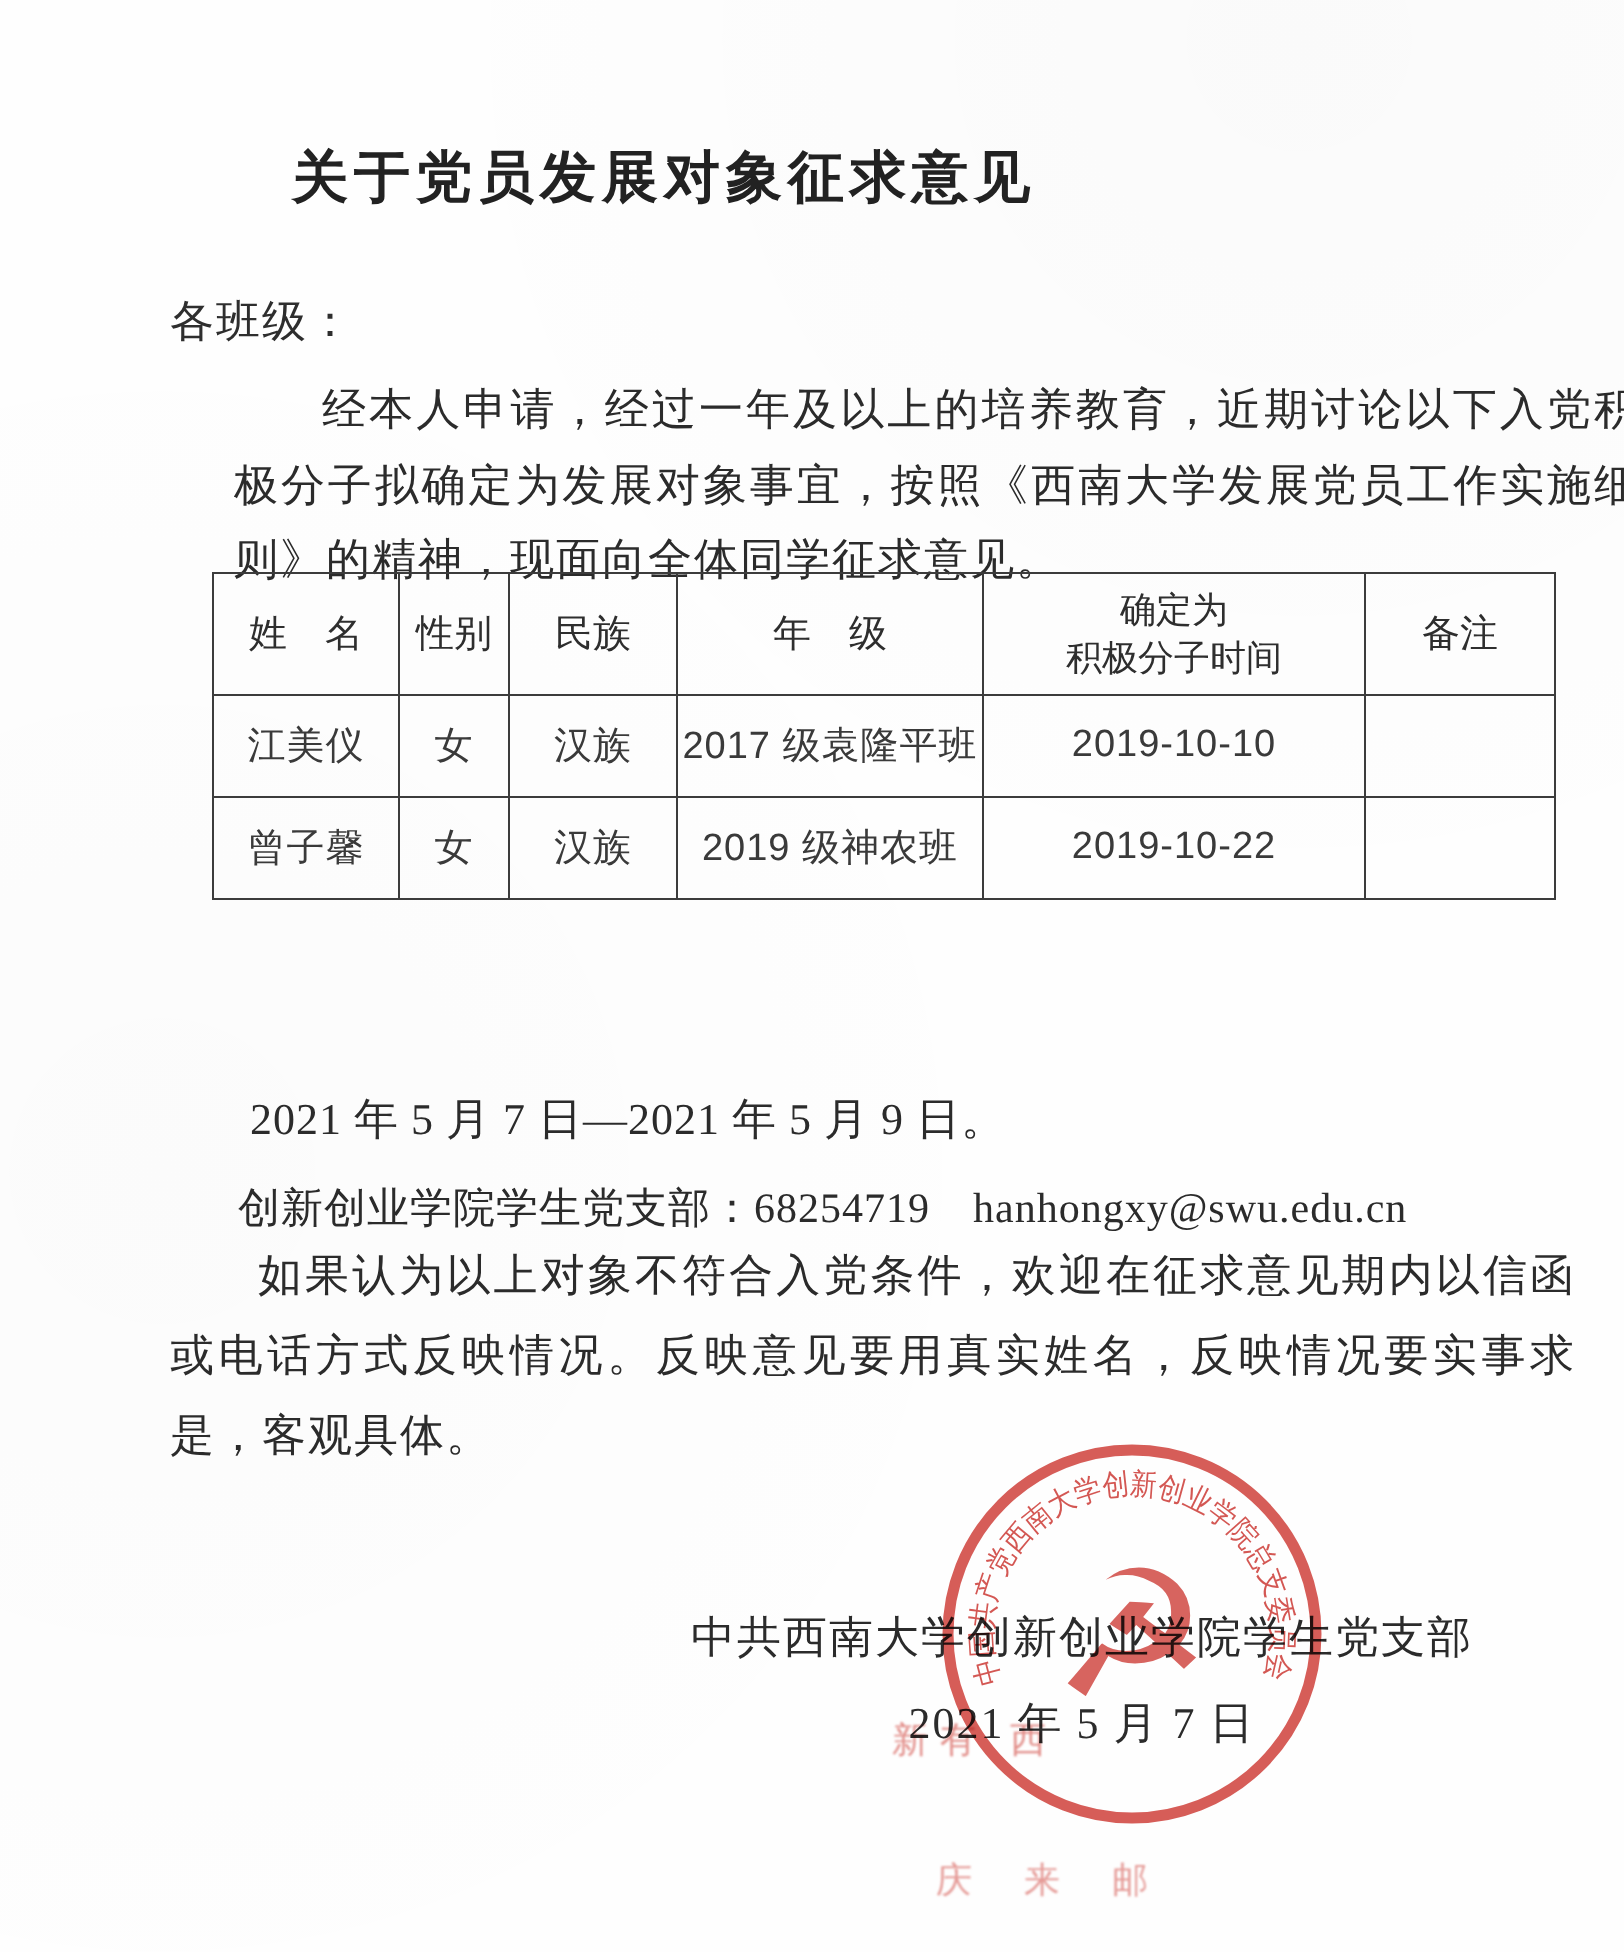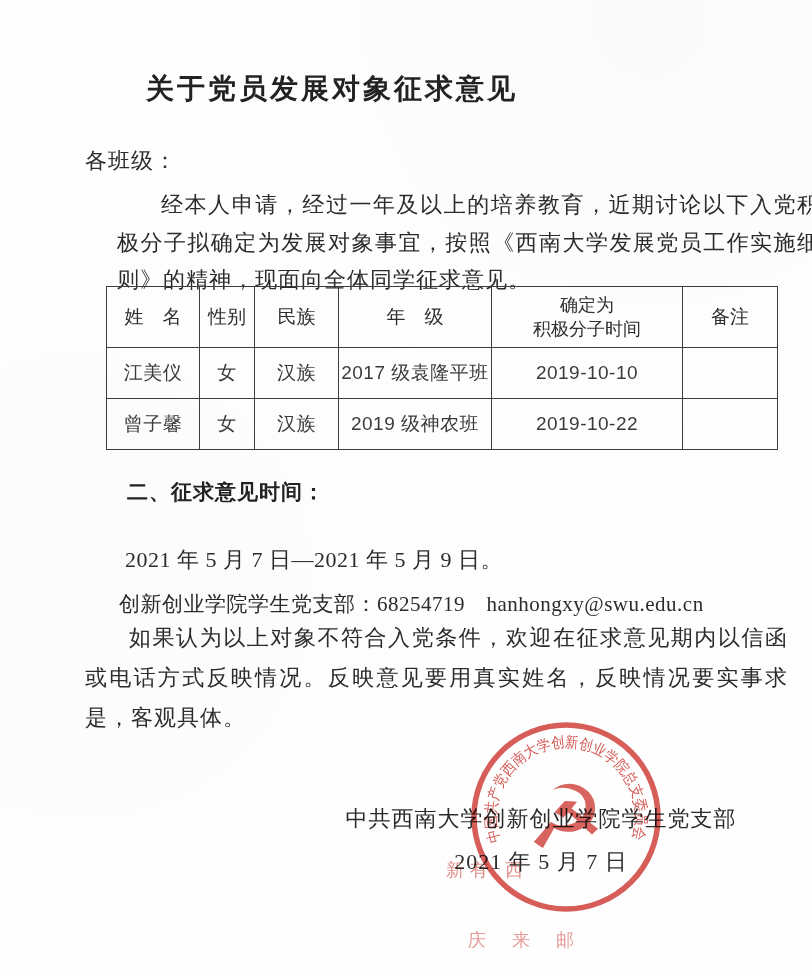--- a/index.html
+++ b/index.html
@@ -135,21 +135,20 @@
         <td>曾子馨</td>
         <td>女</td>
         <td>汉族</td>
         <td>2019 级神农班</td>
         <td>2019-10-22</td>
         <td></td>
       </tr>
     </tbody>
   </table>
 
-  <div class="heading h2">二、征求意见时间：</div>
   <div class="plainline dates">2021 年 5 月 7 日—2021 年 5 月 9 日。</div>
 
   <div class="plainline contact">创新创业学院学生党支部：68254719　hanhongxy@swu.edu.cn</div>
 
   <div class="para closing">如果认为以上对象不符合入党条件，欢迎在征求意见期内以信函或电话方式反映情况。反映意见要用真实姓名，反映情况要实事求是，客观具体。</div>
 
   <div class="sign-block">
     <div>中共西南大学创新创业学院学生党支部</div>
     <div>2021 年 5 月 7 日</div>
   </div>

